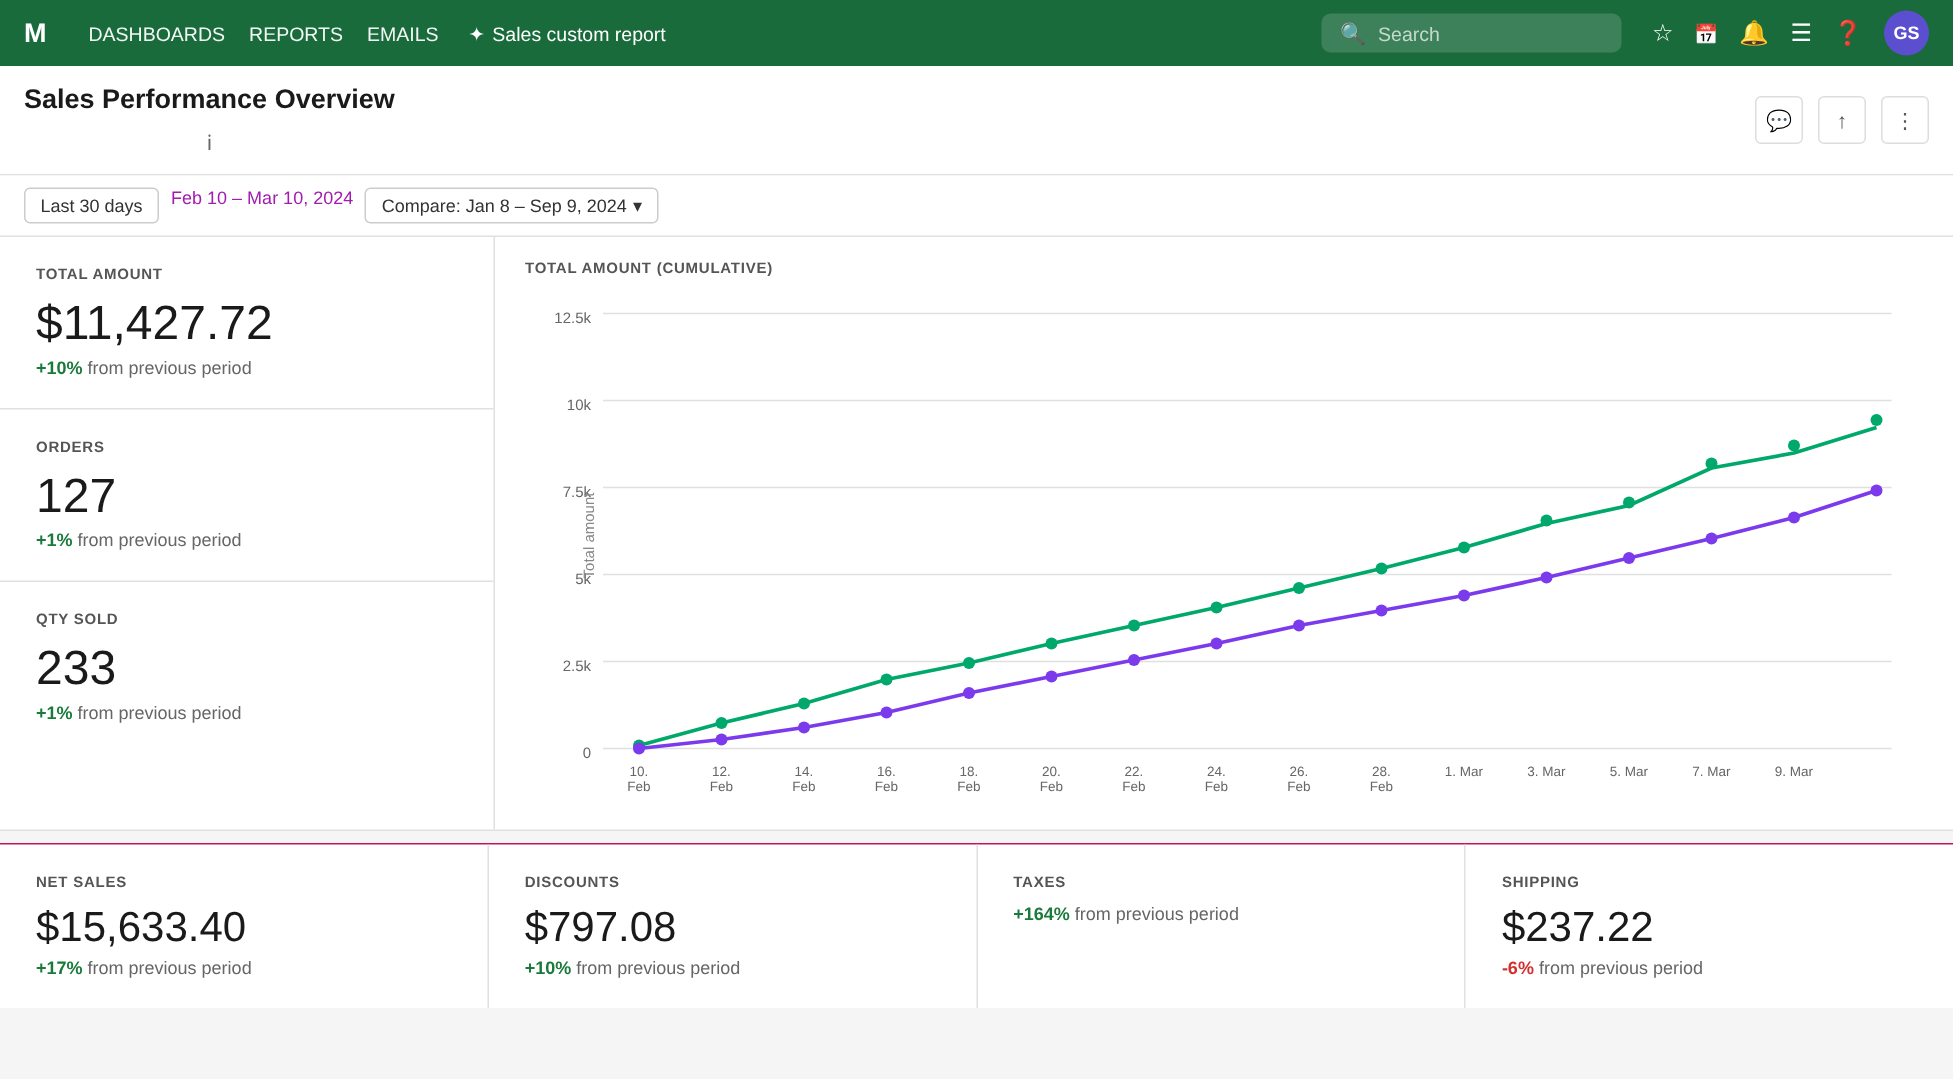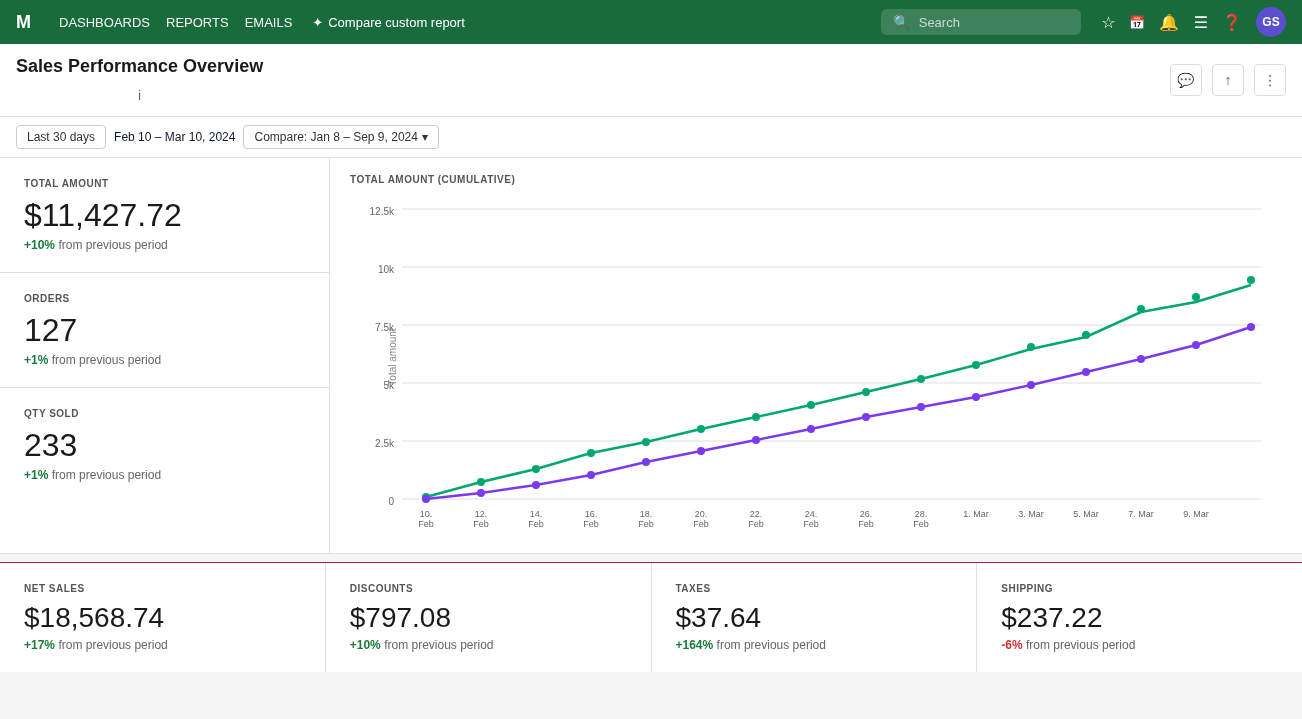--- a/index.html
+++ b/index.html
@@ -70,33 +70,33 @@
       border: 1px solid #ddd; border-radius: 4px;
       display: flex; align-items: center; justify-content: center;
       cursor: pointer; color: #555; font-size: 14px;
       background: white;
     }
 
     
     .filter-bar {
       background: white;
       padding: 8px 16px;
-      display: flex; align-items: center; gap: 8px;
+      display: flex; align-items: flex-start; gap: 8px;
       border-bottom: 1px solid #e0e0e0;
     }
     .date-btn {
       background: white;
       border: 1px solid #ccc;
       border-radius: 4px;
       padding: 4px 10px;
       font-size: 12px;
       cursor: pointer;
       color: #333;
     }
-    .date-range { font-size: 12px; color: #0f172a; }
+    .date-range { font-size: 12px; color: #a21caf; }
     .compare-btn {
       display: flex; align-items: center; gap: 4px;
       font-size: 12px; color: #333; cursor: pointer;
       border: 1px solid #ccc; border-radius: 4px;
       padding: 4px 10px; background: white;
     }
 
     
     .main-content { padding: 0; }
 
@@ -160,21 +160,21 @@
 
 <nav class="topnav">
   <span class="topnav-logo">M</span>
   <div class="topnav-links">
     <span class="topnav-link">DASHBOARDS</span>
     <span class="topnav-link">REPORTS</span>
     <span class="topnav-link">EMAILS</span>
   </div>
   <div class="topnav-create">
     <span>✦</span>
-    <span>Compare custom report</span>
+    <span>Sales custom report</span>
   </div>
   <div class="topnav-search">
     <span style="color:rgba(255,255,255,0.8);font-size:14px;">🔍</span>
     <input type="text" placeholder="Search" style="">
   </div>
   <div class="topnav-icons">
     <span class="topnav-icon">☆</span>
     <span class="topnav-icon" style="font-size:13px;">📅</span>
     <span class="topnav-icon">🔔</span>
     <span class="topnav-icon">☰</span>
@@ -324,39 +324,38 @@
           <text x="830" y="320" font-size="9" fill="#666" text-anchor="middle">9. Mar</text>
         </svg>
       </div>
     </div>
   </div>
 
   <div class="bottom-section">
 
     <div class="bottom-card">
       <div class="metric-label">NET SALES</div>
-      <div class="bottom-metric-value">$18,568.74</div>
+      <div class="bottom-metric-value">$15,633.40</div>
       <div class="metric-change">
         <span class="positive">+17%</span>
         <span class="from"> </span><span class="from">from previous period</span>
       </div>
     </div>
 
     <div class="bottom-card">
       <div class="metric-label">DISCOUNTS</div>
       <div class="bottom-metric-value">$797.08</div>
       <div class="metric-change">
         <span class="positive">+10%</span>
         <span class="from"> </span><span class="from">from previous period</span>
       </div>
     </div>
 
     <div class="bottom-card">
       <div class="metric-label">TAXES</div>
-      <div class="bottom-metric-value">$37.64</div>
       <div class="metric-change">
         <span class="positive">+164%</span>
         <span class="from"> </span><span class="from">from previous period</span>
       </div>
     </div>
 
     <div class="bottom-card">
       <div class="metric-label">SHIPPING</div>
       <div class="bottom-metric-value">$237.22</div>
       <div class="metric-change">

